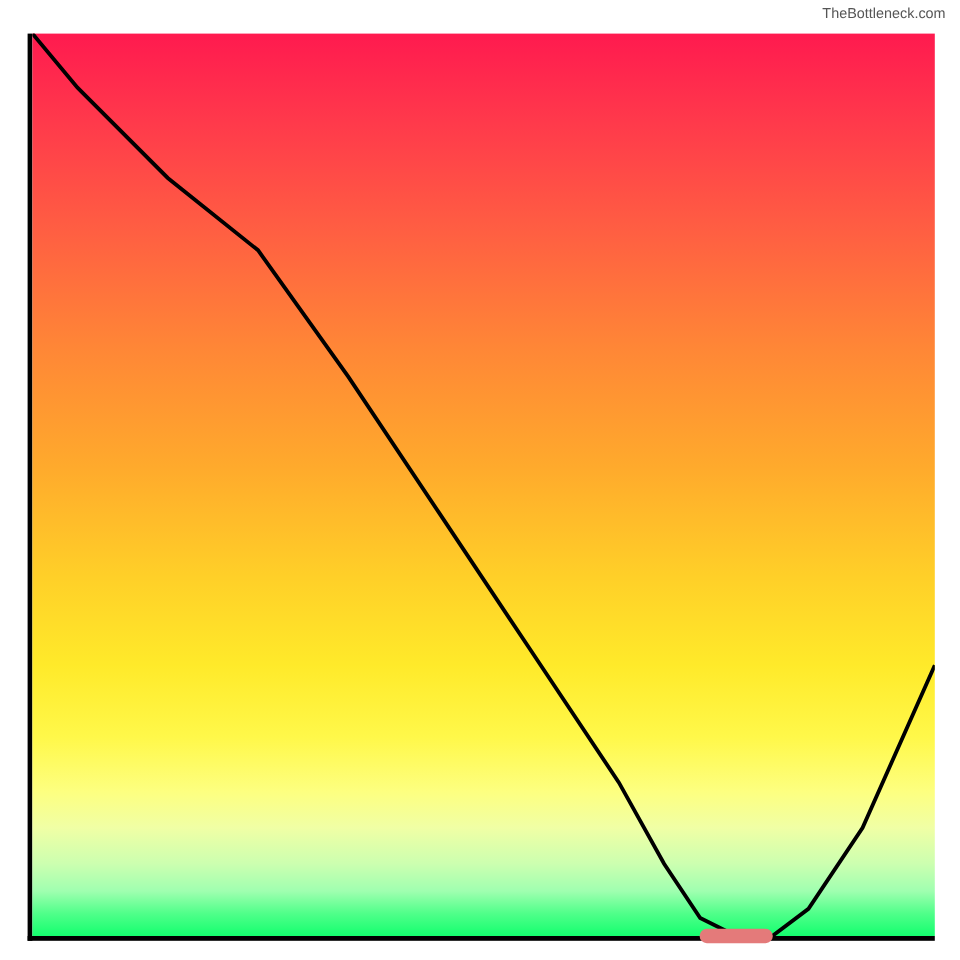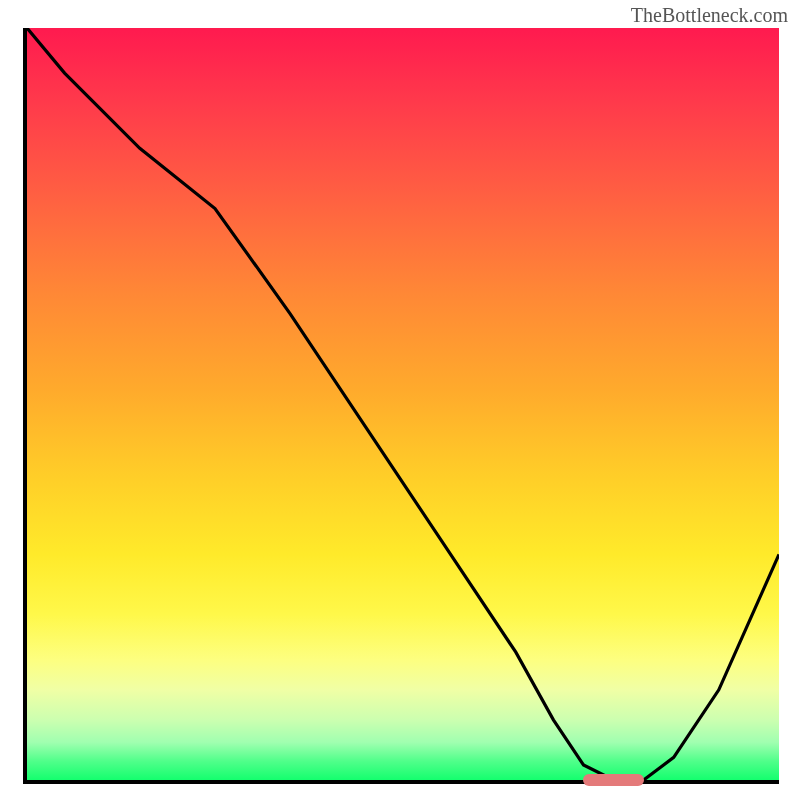--- a/index.html
+++ b/index.html
@@ -12,24 +12,23 @@
   }
   .container {
     position: relative;
     width: 800px;
     height: 800px;
   }
   .watermark {
     position: absolute;
     top: 4px;
     right: 12px;
-    font-size: 20px;
+    font-size: 12px;
     color: #555555;
     font-weight: 500;
-    font-family: Liberation Serif, serif;
   }
   .plot-frame {
     position: absolute;
     left: 23px;
     top: 28px;
     width: 756px;
     height: 756px;
     border-left: 4px solid #000000;
     border-bottom: 4px solid #000000;
     box-sizing: border-box;

